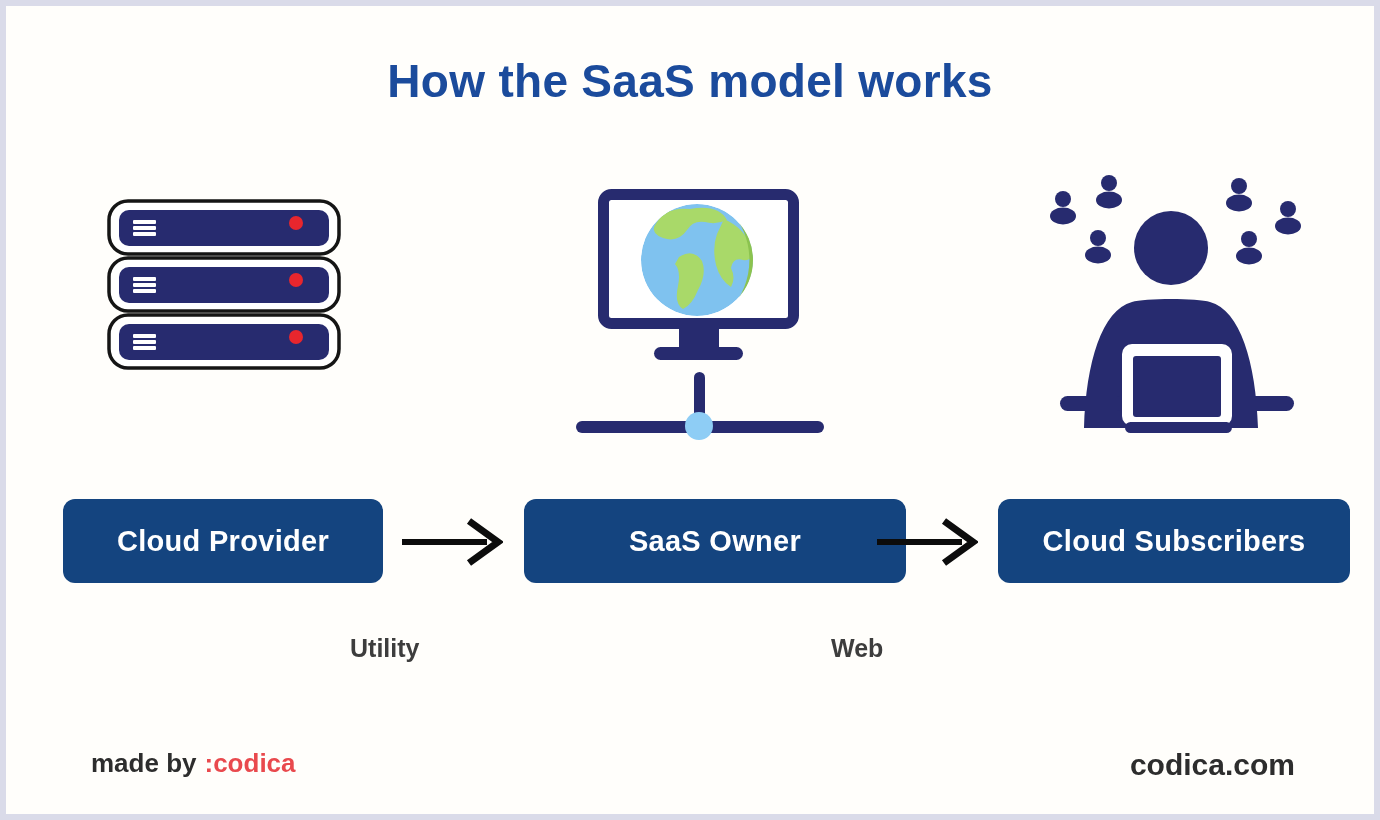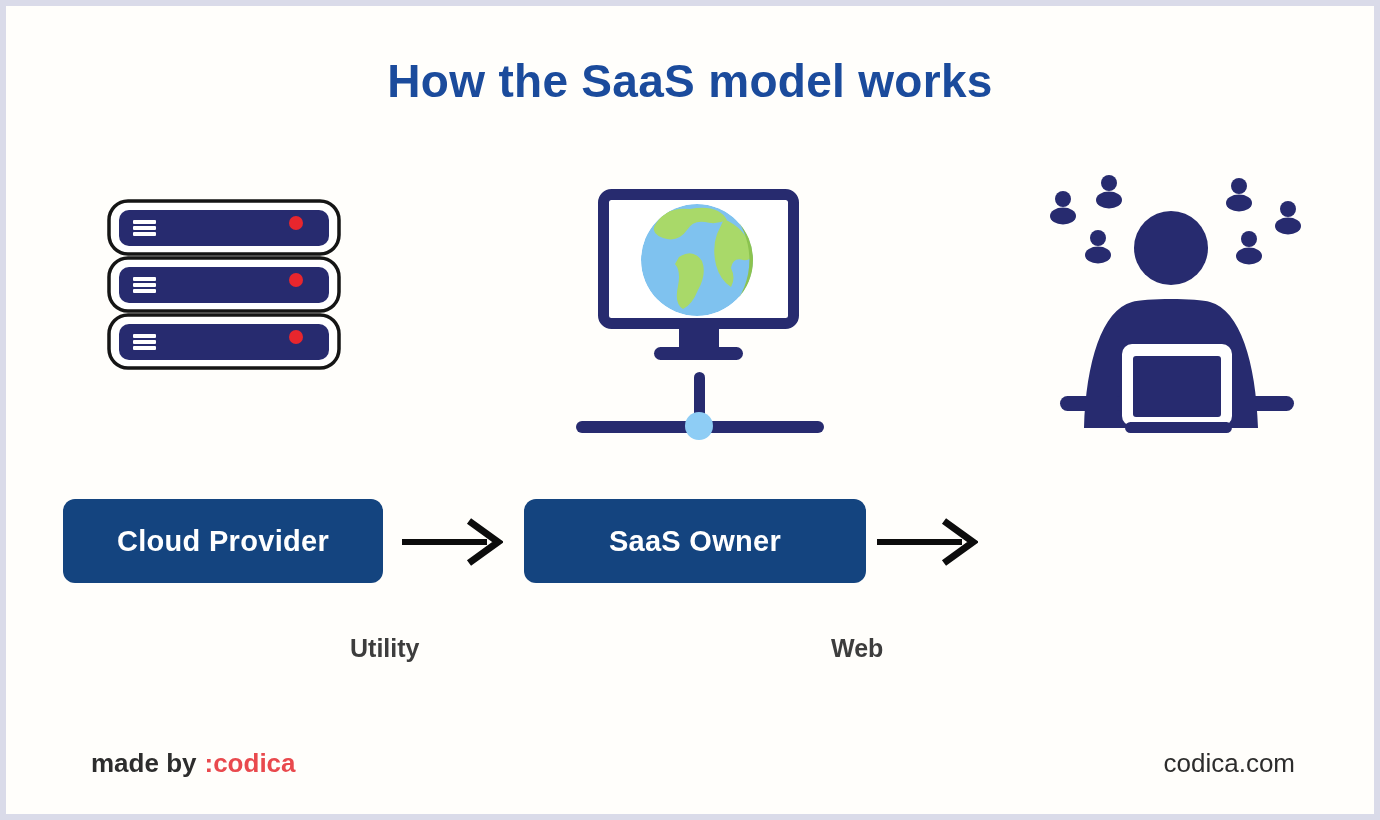--- a/index.html
+++ b/index.html
@@ -35,21 +35,21 @@
     border-radius: 12px;
     display: flex;
     align-items: center;
     justify-content: center;
     color: var(--node-text);
     font-size: 29px;
     font-weight: 700;
     letter-spacing: 0.3px;
   }
   .node-1 { left: 57px;  width: 320px; }
-  .node-2 { left: 518px; width: 342px; }
+  .node-2 { left: 518px; width: 382px; }
   .node-3 { left: 992px; width: 352px; }
   .arrow-svg { position: absolute; top: 508px; width: 104px; height: 58px; }
   .arrow-1 { left: 393px; }
   .arrow-2 { left: 868px; }
   .conn-label {
     position: absolute;
     top: 624px;
     width: 220px;
     text-align: left;
     font-size: 25px;
@@ -63,22 +63,22 @@
     position: absolute;
     left: 85px; top: 742px;
     font-size: 26px;
     font-weight: 700;
     color: var(--footer-dark);
   }
   .footer-left .brand { color: var(--brand-red); margin-left: 8px; text-align: center; }
   .footer-right {
     position: absolute;
     right: 79px; top: 742px;
-    font-size: 26px;
-    font-weight: 400;
+    font-size: 30px;
+    font-weight: 700;
     color: var(--footer-dark);
   }
   
   .navy   { fill: var(--icon-navy); }
   .white  { fill: #ffffff; }
   .led    { fill: var(--server-led-red); }
   .outline{ stroke: var(--outline-black); }
   .ocean  { fill: var(--globe-ocean); }
   .land   { fill: var(--globe-land); }
   .rim    { fill: var(--globe-rim); }
@@ -173,20 +173,23 @@
     <rect class="navy" x="87" y="184" width="88" height="61" rx="3"></rect>
     <rect class="navy" x="79" y="250" width="107" height="11" rx="5.5"></rect>
   </svg>
 
   <div class="node node-1">
     <span>Cloud Provider</span>
   </div>
   <div class="node node-2">
     <span>SaaS Owner</span>
   </div>
+  <div class="node node-3">
+    <span>Cloud Subscribers</span>
+  </div>
 
   <svg class="arrow-svg arrow-1" viewBox="0 0 104 58">
     <line class="arrow-stroke" x1="3" y1="28" x2="88" y2="28" stroke-width="6"></line>
     <polyline class="arrow-stroke" points="70,7 99,28 70,49" fill="none" stroke-width="7"></polyline>
   </svg>
   <svg class="arrow-svg arrow-2" viewBox="0 0 104 58">
     <line class="arrow-stroke" x1="3" y1="28" x2="88" y2="28" stroke-width="6"></line>
     <polyline class="arrow-stroke" points="70,7 99,28 70,49" fill="none" stroke-width="7"></polyline>
   </svg>
 

